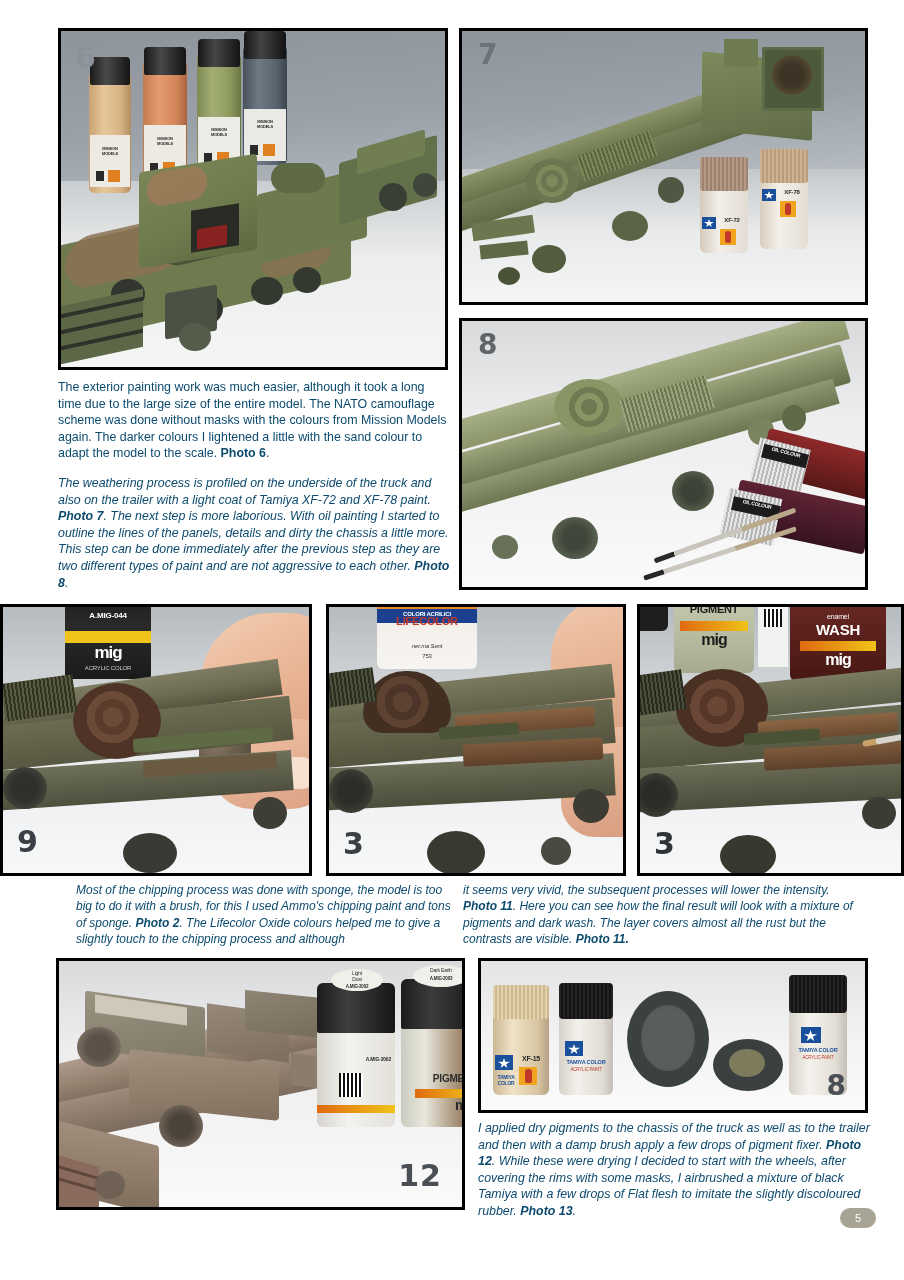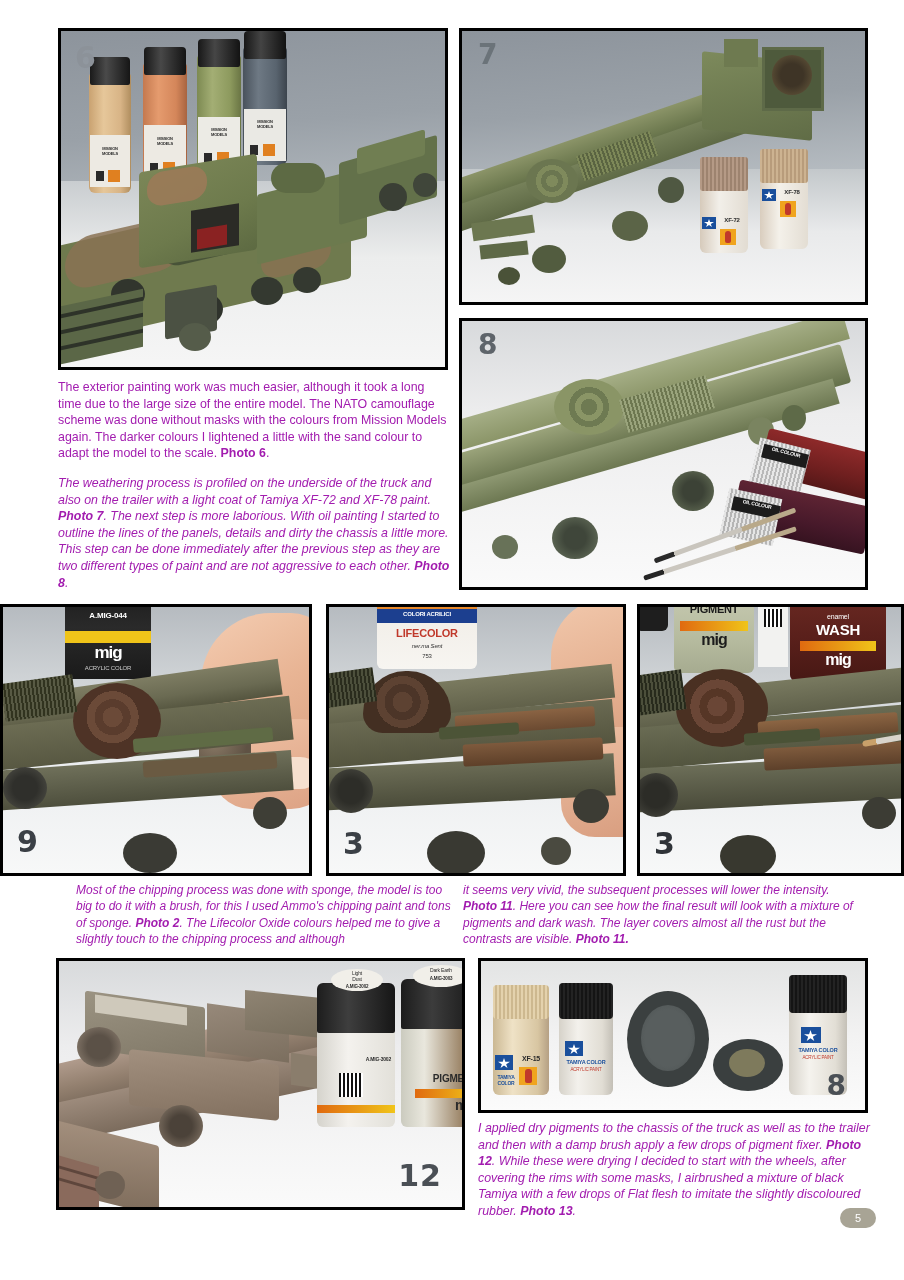--- a/index.html
+++ b/index.html
@@ -89,21 +89,21 @@
     text-align: center;
     letter-spacing: -0.2px;
   }
 
   
   .textcol {
     position: absolute;
     font-family: "Liberation Sans", sans-serif;
     font-size: 12.4px;
     line-height: 16.6px;
-    color: #a21caf;
+    color: #0c4a6e;
     text-align: left;
   }
   .textcol p { margin: 0 0 13px 0; }
   .textcol p:last-child { margin-bottom: 0; font-style: italic; }
   .textcol b { font-weight: bold; }
 
   .pagenum {
     position: absolute;
     width: 36px;
     height: 20px;
@@ -308,21 +308,21 @@
   </div>
 
   <div class="photo" style="left:326px; top:604px; width:300px; height:272px;">
     <div class="scene">
       <div class="bg-studio-white"></div>
 
       <div class="jar" style="left:48px;top:-22px;width:100px;height:84px;background:linear-gradient(180deg,#efebe4 0%,#f7f5f1 100%);"></div>
       <div style="position:absolute;left:48px;top:-22px;width:100px;height:24px;background:#e8892a;border-radius:4px 4px 0 0;"></div>
       <div style="position:absolute;left:48px;top:2px;width:100px;height:14px;background:#1c3f8f;"></div>
       <div class="tiny" style="position:absolute;left:48px;top:4px;width:100px;color:#ffffff;font-size:6px;font-weight:bold;">COLORI ACRILICI</div>
-      <div class="tiny" style="position:absolute;left:48px;top:20px;width:100px;color:#c0392b;font-size:11px;font-weight:bold;">LIFECOLOR</div>
+      <div class="tiny" style="position:absolute;left:48px;top:8px;width:100px;color:#c0392b;font-size:11px;font-weight:bold;">LIFECOLOR</div>
       <div class="tiny" style="position:absolute;left:48px;top:36px;width:100px;color:#333;font-size:6px;font-style:italic;">ner.ma Sent</div>
       <div class="tiny" style="position:absolute;left:48px;top:46px;width:100px;color:#333;font-size:6px;">753</div>
 
       <div style="position:absolute;left:222px;top:-10px;width:110px;height:200px;background:linear-gradient(160deg,#f2c9ad 0%,#e3ad8d 50%,#cf9376 100%);border-radius:60px 30px 44px 56px;"></div>
       <div style="position:absolute;left:232px;top:120px;width:100px;height:110px;background:linear-gradient(160deg,#edc0a3,#d79b7d);border-radius:46px 26px 34px 34px;"></div>
       <div style="position:absolute;left:162px;top:82px;width:112px;height:7px;background:linear-gradient(90deg,#c8823a 0 8%,#c9c5bd 8% 40%,#8e8e8e 40% 78%,#6b3a22 78% 100%);transform:rotate(34deg);transform-origin:left center;border-radius:3px;"></div>
 
       <div style="position:absolute;left:-14px;top:88px;width:300px;height:34px;background:linear-gradient(180deg,#7a7a5f 0%,#61614a 100%);transform:rotate(-6deg);transform-origin:left center;"></div>
       <div style="position:absolute;left:-14px;top:118px;width:300px;height:44px;background:linear-gradient(180deg,#6a6a52 0%,#55553f 100%);transform:rotate(-5deg);transform-origin:left center;"></div>
       <div style="position:absolute;left:-14px;top:162px;width:300px;height:42px;background:linear-gradient(180deg,#6d6e57 0%,#4b4c3a 100%);transform:rotate(-3deg);transform-origin:left center;"></div>

